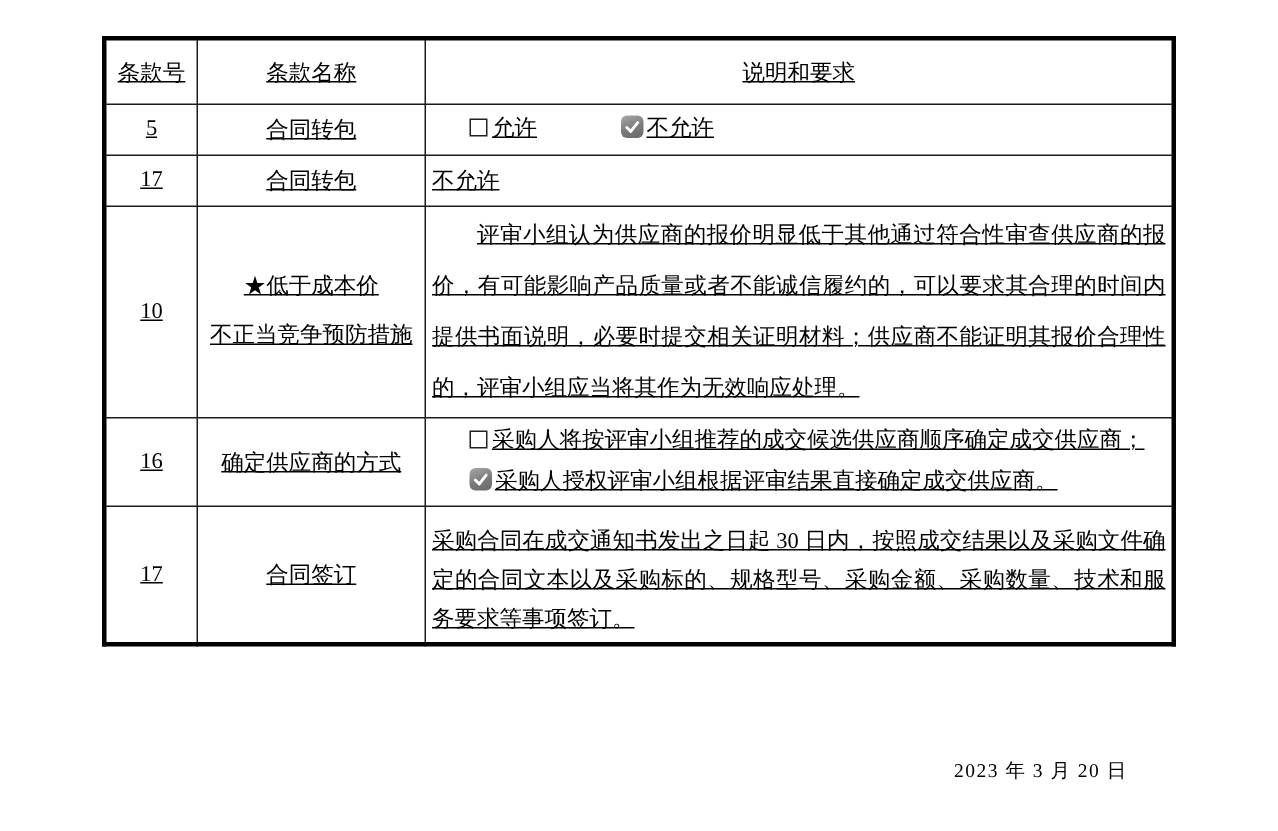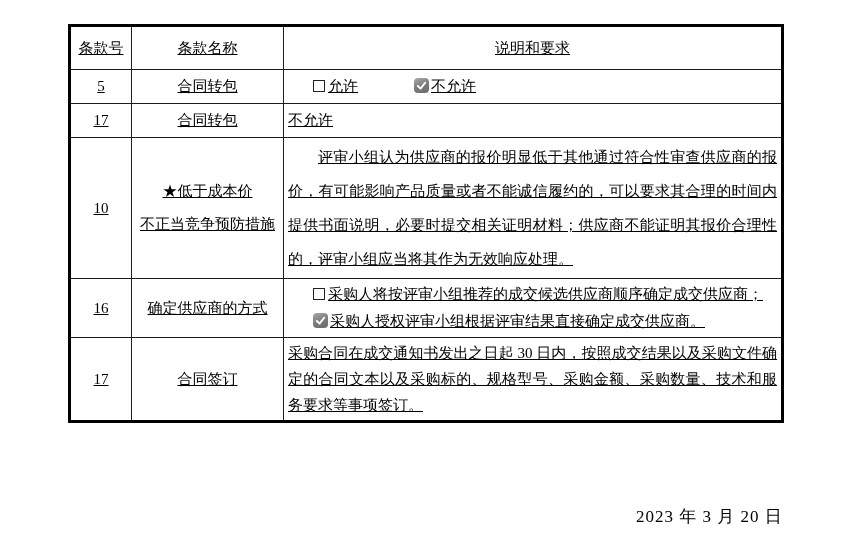--- a/index.html
+++ b/index.html
@@ -42,21 +42,21 @@
   tr.row-15      { height: 136px; }
   tr.row-16      { height: 55px; }
   tr.row-17      { height: 74px; }
   .c-center { text-align: center; }
   .cell-desc { text-align: left; padding-left: 7px; padding-right: 6px; }
   .para {
     text-align: justify;
     line-height: 34px;
   }
   .para-indent { text-indent: 2em; }
-  .para-17 { line-height: 26px; }
+  .para-17 { line-height: 26px; margin-top: 8px; }
   .name-two-line { line-height: 33px; }
   .opt-line { line-height: 27px; white-space: nowrap; margin-left: 25px; }
   .gap-inline { display: inline-block; width: 56px; }
   
   .cb-un {
     display: inline-block;
     width: 12px;
     height: 12px;
     border: 1.4px solid #222222;
     background: #ffffff;
@@ -79,21 +79,21 @@
     position: absolute;
     left: 1px;
     top: 1px;
     width: 13px;
     height: 13px;
   }
   .doc-date {
     position: absolute;
     left: 636px;
     top: 505px;
-    font-size: 17px;
+    font-size: 13px;
     letter-spacing: 1px;
     white-space: nowrap;
   }
 </style>
 </head>
 <body>
 
 <table class="doc-table">
   <colgroup>
     <col class="col-no">

